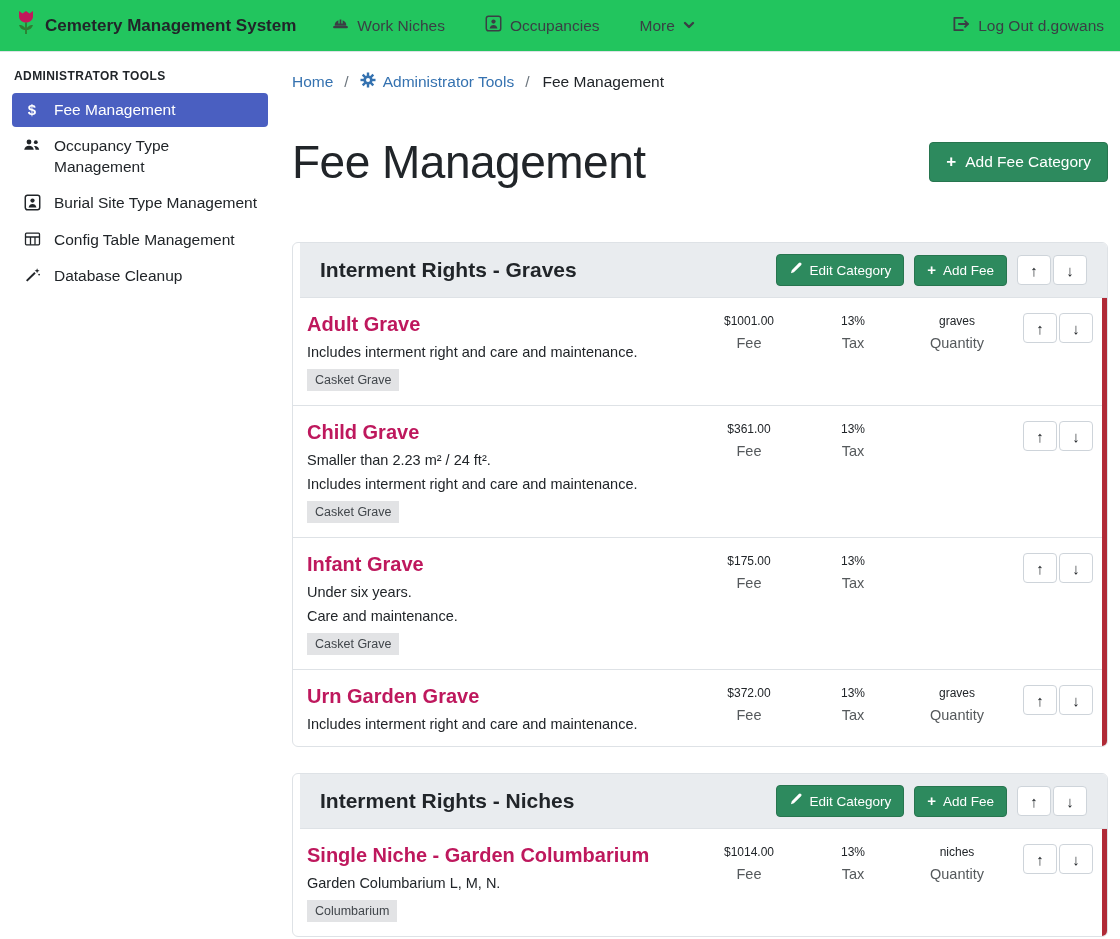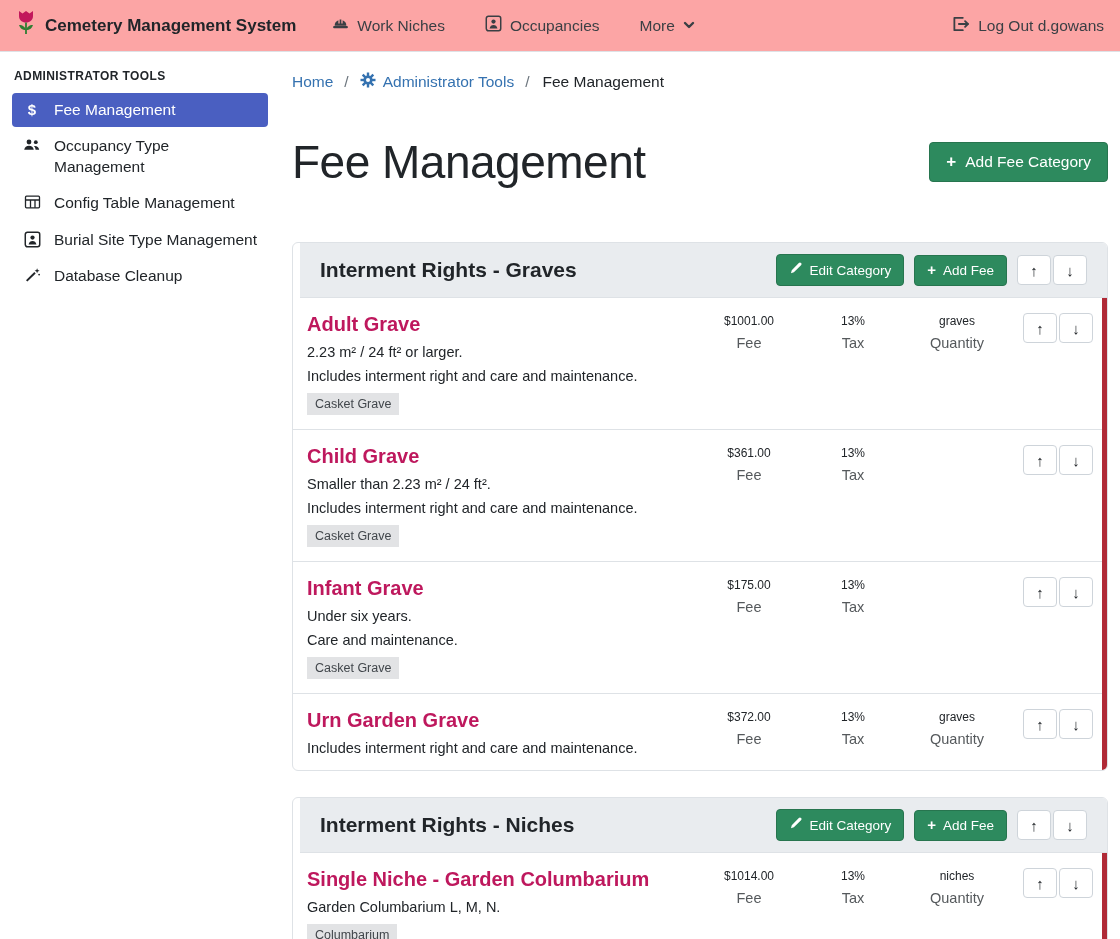--- a/index.html
+++ b/index.html
@@ -6,21 +6,21 @@
   html,body { margin:0; padding:0; }
   body {
     width:1120px; height:939px; overflow:hidden;
     font-family:"Liberation Sans", sans-serif;
     color:#212529; background:#fff;
   }
   a { text-decoration:none; }
 
   
   .navbar {
-    height:52px; background:#fca5a5; border-bottom:1px solid #dee2e6;
+    height:52px; background:#22c55e; border-bottom:1px solid #dee2e6;
     display:flex; align-items:center; padding:0 16px;
   }
   .brand { display:flex; align-items:center; gap:9px; font-size:17px; font-weight:700; color:#212529; cursor:pointer; }
   .nav-links { display:flex; align-items:center; gap:40px; margin-left:36px; flex:1; }
   .nav-link { display:flex; align-items:center; gap:8px; font-size:15.5px; color:#3a3f44; cursor:pointer; }
   .logout { display:flex; align-items:center; gap:9px; font-size:15.5px; color:#3a3f44; cursor:pointer; }
 
   
   .layout { display:flex; height:887px; overflow:hidden; }
   .sidebar { width:280px; flex:none; padding-top:4px; }
@@ -152,37 +152,37 @@
           <path d="M1.2 12.8c.5-2.8 2.3-4 4.8-4s4.3 1.2 4.8 4z"></path>
           <circle cx="12.8" cy="5.2" r="1.9"></circle>
           <path d="M11.8 8.9c2.3 0 3.9 1.1 4.4 3.9h-3.6c-.2-1.7-.8-2.9-1.7-3.7z"></path>
         </svg>
       </span>
       <span>Occupancy Type Management</span>
     </div>
 
     <div class="side-item">
       <span class="sicon">
-        <svg width="17" height="16" viewBox="0 0 16 16" fill="none" stroke="currentColor" stroke-width="1.3">
-          <rect x="1" y="2.2" width="14" height="11.6" rx="1"></rect>
-          <path d="M1 6h14M6 6v7.8M10.5 6v7.8"></path>
-        </svg>
-      </span>
-      <span>Config Table Management</span>
-    </div>
-
-    <div class="side-item">
-      <span class="sicon">
         <svg width="17" height="17" viewBox="0 0 16 16" fill="none" stroke="currentColor" stroke-width="1.4">
           <rect x="1.2" y="1.2" width="13.6" height="13.6" rx="2"></rect>
           <circle cx="8" cy="6.2" r="2" fill="currentColor" stroke="none"></circle>
           <path d="M4.3 12.6c.5-2.3 1.9-3.3 3.7-3.3s3.2 1 3.7 3.3z" fill="currentColor" stroke="none"></path>
         </svg>
       </span>
       <span>Burial Site Type Management</span>
+    </div>
+
+    <div class="side-item">
+      <span class="sicon">
+        <svg width="17" height="16" viewBox="0 0 16 16" fill="none" stroke="currentColor" stroke-width="1.3">
+          <rect x="1" y="2.2" width="14" height="11.6" rx="1"></rect>
+          <path d="M1 6h14M6 6v7.8M10.5 6v7.8"></path>
+        </svg>
+      </span>
+      <span>Config Table Management</span>
     </div>
 
     <div class="side-item">
       <span class="sicon">
         <svg width="17" height="16" viewBox="0 0 16 16" fill="currentColor">
           <path d="M1.5 13.2L9.8 5l1.4 1.4-8.3 8.2z"></path>
           <path d="M12.6 1.3l.7 1.8 1.8.7-1.8.7-.7 1.8-.7-1.8-1.8-.7 1.8-.7z"></path>
           <circle cx="14.6" cy="7.6" r="0.9"></circle>
         </svg>
       </span>
@@ -247,21 +247,20 @@
             <button class="icon-btn">↓</button>
           </span>
         </div>
       </div>
       <div class="card-body">
         <div class="card-scrollbar"></div>
 
         <div class="fee-row">
           <div>
             <a class="fee-name">Adult Grave</a>
-            <div class="fee-desc">2.23 m² / 24 ft² or larger.</div>
             <div class="fee-desc">Includes interment right and care and maintenance.</div>
             <div class="badge-wrap"><span class="badge">Casket Grave</span></div>
           </div>
           <div class="fee-col">
             <div class="fee-val">$1001.00</div>
             <div class="fee-lbl">Fee</div>
           </div>
           <div class="fee-col">
             <div class="fee-val">13%</div>
             <div class="fee-lbl">Tax</div>

